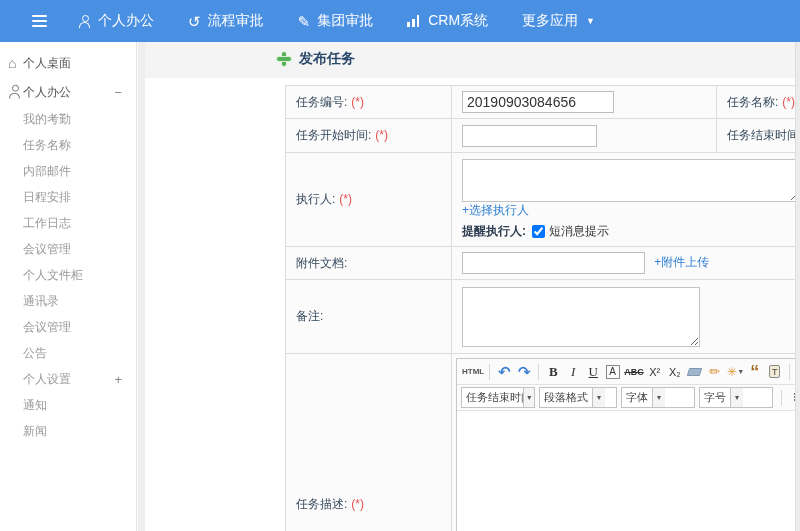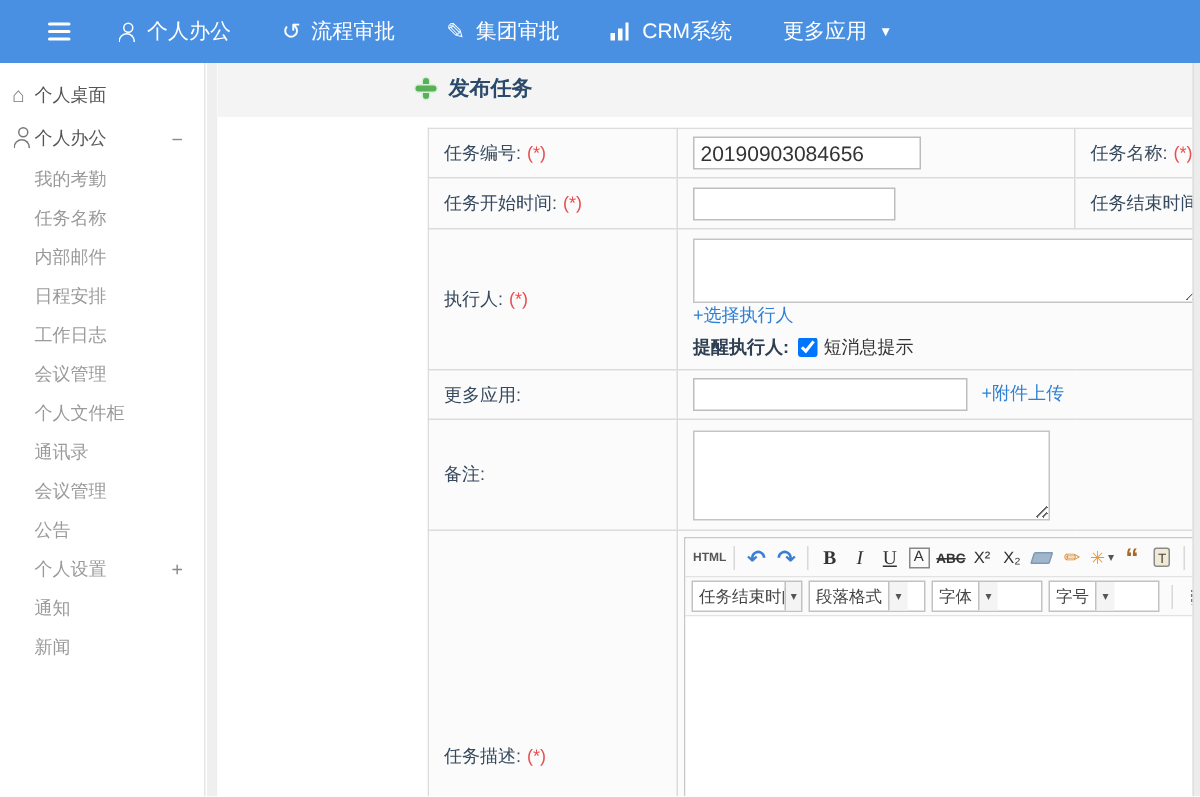--- a/index.html
+++ b/index.html
@@ -225,21 +225,21 @@
             <a class="blu">+选择执行人</a>
             <div class="remind-row">
               <b>提醒执行人:</b>
               <input type="checkbox" checked="true" style="">
               <span>短消息提示</span>
             </div>
           </td>
         </tr>
         <tr style="height:33px">
           <td class="lbl">
-            <span>更多应用:</span>
+            <span>附件文档:</span>
           </td>
           <td colspan="3">
             <input class="txt" style="width: 183px;">
             <a class="blu" style="margin-left:6px">+附件上传</a>
           </td>
         </tr>
         <tr style="height:74px">
           <td class="lbl">
             <span>备注:</span>
           </td>

